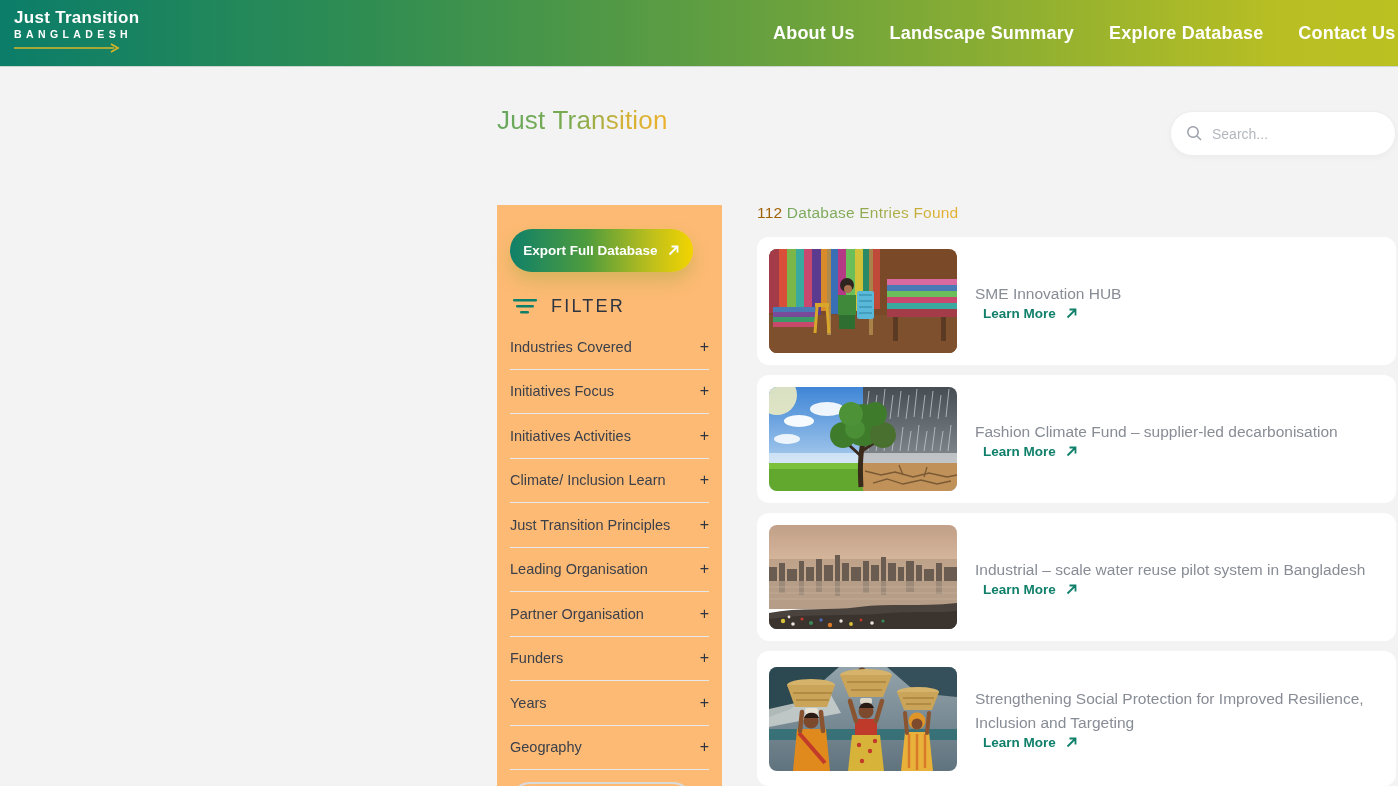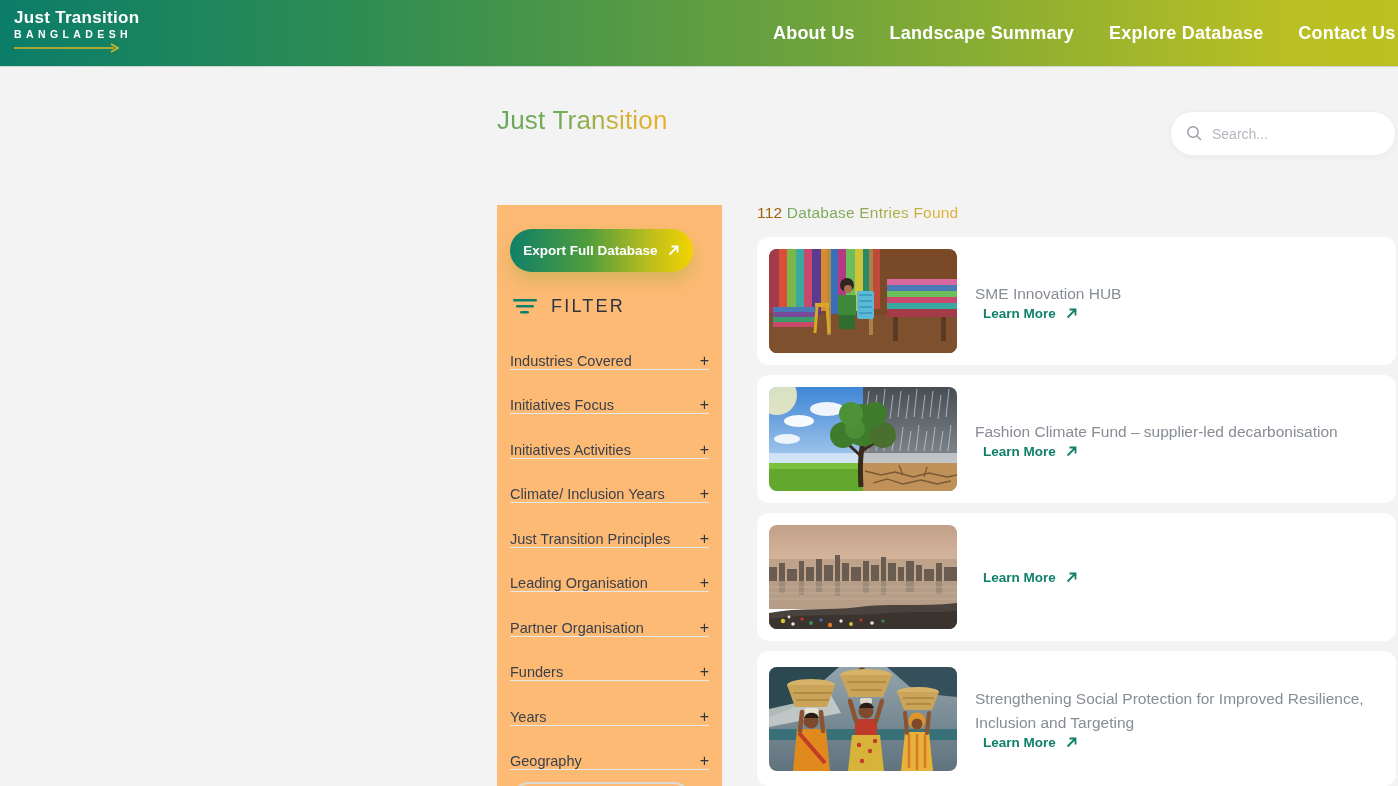--- a/index.html
+++ b/index.html
@@ -53,21 +53,21 @@
     width:183px; height:43px; border:none; border-radius:22px; cursor:pointer;
     background:linear-gradient(90deg,#0f8069 0%,#4f9c3d 42%,#c0c01b 78%,#f2d400 100%);
     color:#ffffff; font-family:"Liberation Sans", sans-serif; font-weight:bold; font-size:13.5px;
     display:flex; align-items:center; justify-content:center; gap:9px;
     box-shadow:0 9px 18px rgba(120,160,30,.28);
   }
   .filter-head { margin-top:24px; display:flex; align-items:center; gap:13px; padding-left:2px; }
   .filter-title { font-size:18px; letter-spacing:2.2px; color:#2e3440; font-weight:400; }
   .filter-list { margin-top:8px; }
   .filter-row {
-    height:44.5px; display:flex; align-items:flex-end; justify-content:space-between;
+    height:44.5px; display:flex; align-items:center; justify-content:space-between;
     border-bottom:1px solid #e7e8ea; cursor:pointer;
   }
   .filter-label { font-size:14.5px; color:#3b404b; }
   .filter-plus { font-size:16px; color:#2e3440; line-height:1; }
   .reset-pill {
     margin-top:12px; width:183px; height:40px;
     border:2px solid #d9dadc; border-radius:21px; background:transparent; cursor:pointer;
   }
 
   
@@ -146,21 +146,21 @@
     </div>
     <div class="filter-row">
       <span class="filter-label">Initiatives Focus</span>
       <span class="filter-plus">+</span>
     </div>
     <div class="filter-row">
       <span class="filter-label">Initiatives Activities</span>
       <span class="filter-plus">+</span>
     </div>
     <div class="filter-row">
-      <span class="filter-label">Climate/ Inclusion Years</span>
+      <span class="filter-label">Climate/ Inclusion Learn</span>
       <span class="filter-plus">+</span>
     </div>
     <div class="filter-row">
       <span class="filter-label">Just Transition Principles</span>
       <span class="filter-plus">+</span>
     </div>
     <div class="filter-row">
       <span class="filter-label">Leading Organisation</span>
       <span class="filter-plus">+</span>
     </div>
@@ -363,20 +363,21 @@
             <circle cx="72" cy="96" r="1.7" fill="#e8e4da"></circle>
               <circle cx="82" cy="99" r="1.9" fill="#d8c23a"></circle>
             <circle cx="92" cy="95" r="1.5" fill="#c0392b"></circle>
               <circle cx="103" cy="98" r="1.8" fill="#e8e4da"></circle>
             <circle cx="114" cy="96" r="1.6" fill="#3a8a5a"></circle>
               <circle cx="20" cy="92" r="1.4" fill="#e8e4da"></circle>
           </g>
         </svg>
       </div>
       <div class="card-body">
+        <div class="card-title">Industrial – scale water reuse pilot system in Bangladesh</div>
         <div class="learn-more">
           <span>Learn More</span>
           <svg width="13" height="13" viewBox="0 0 13 13">
             <path d="M2.5 10.5 L10.5 2.5 M4.5 2.5 H10.5 V8.5" fill="none" stroke="#11806b" stroke-width="1.8"></path>
           </svg>
         </div>
       </div>
     </div>
 
     <div class="card tall">

